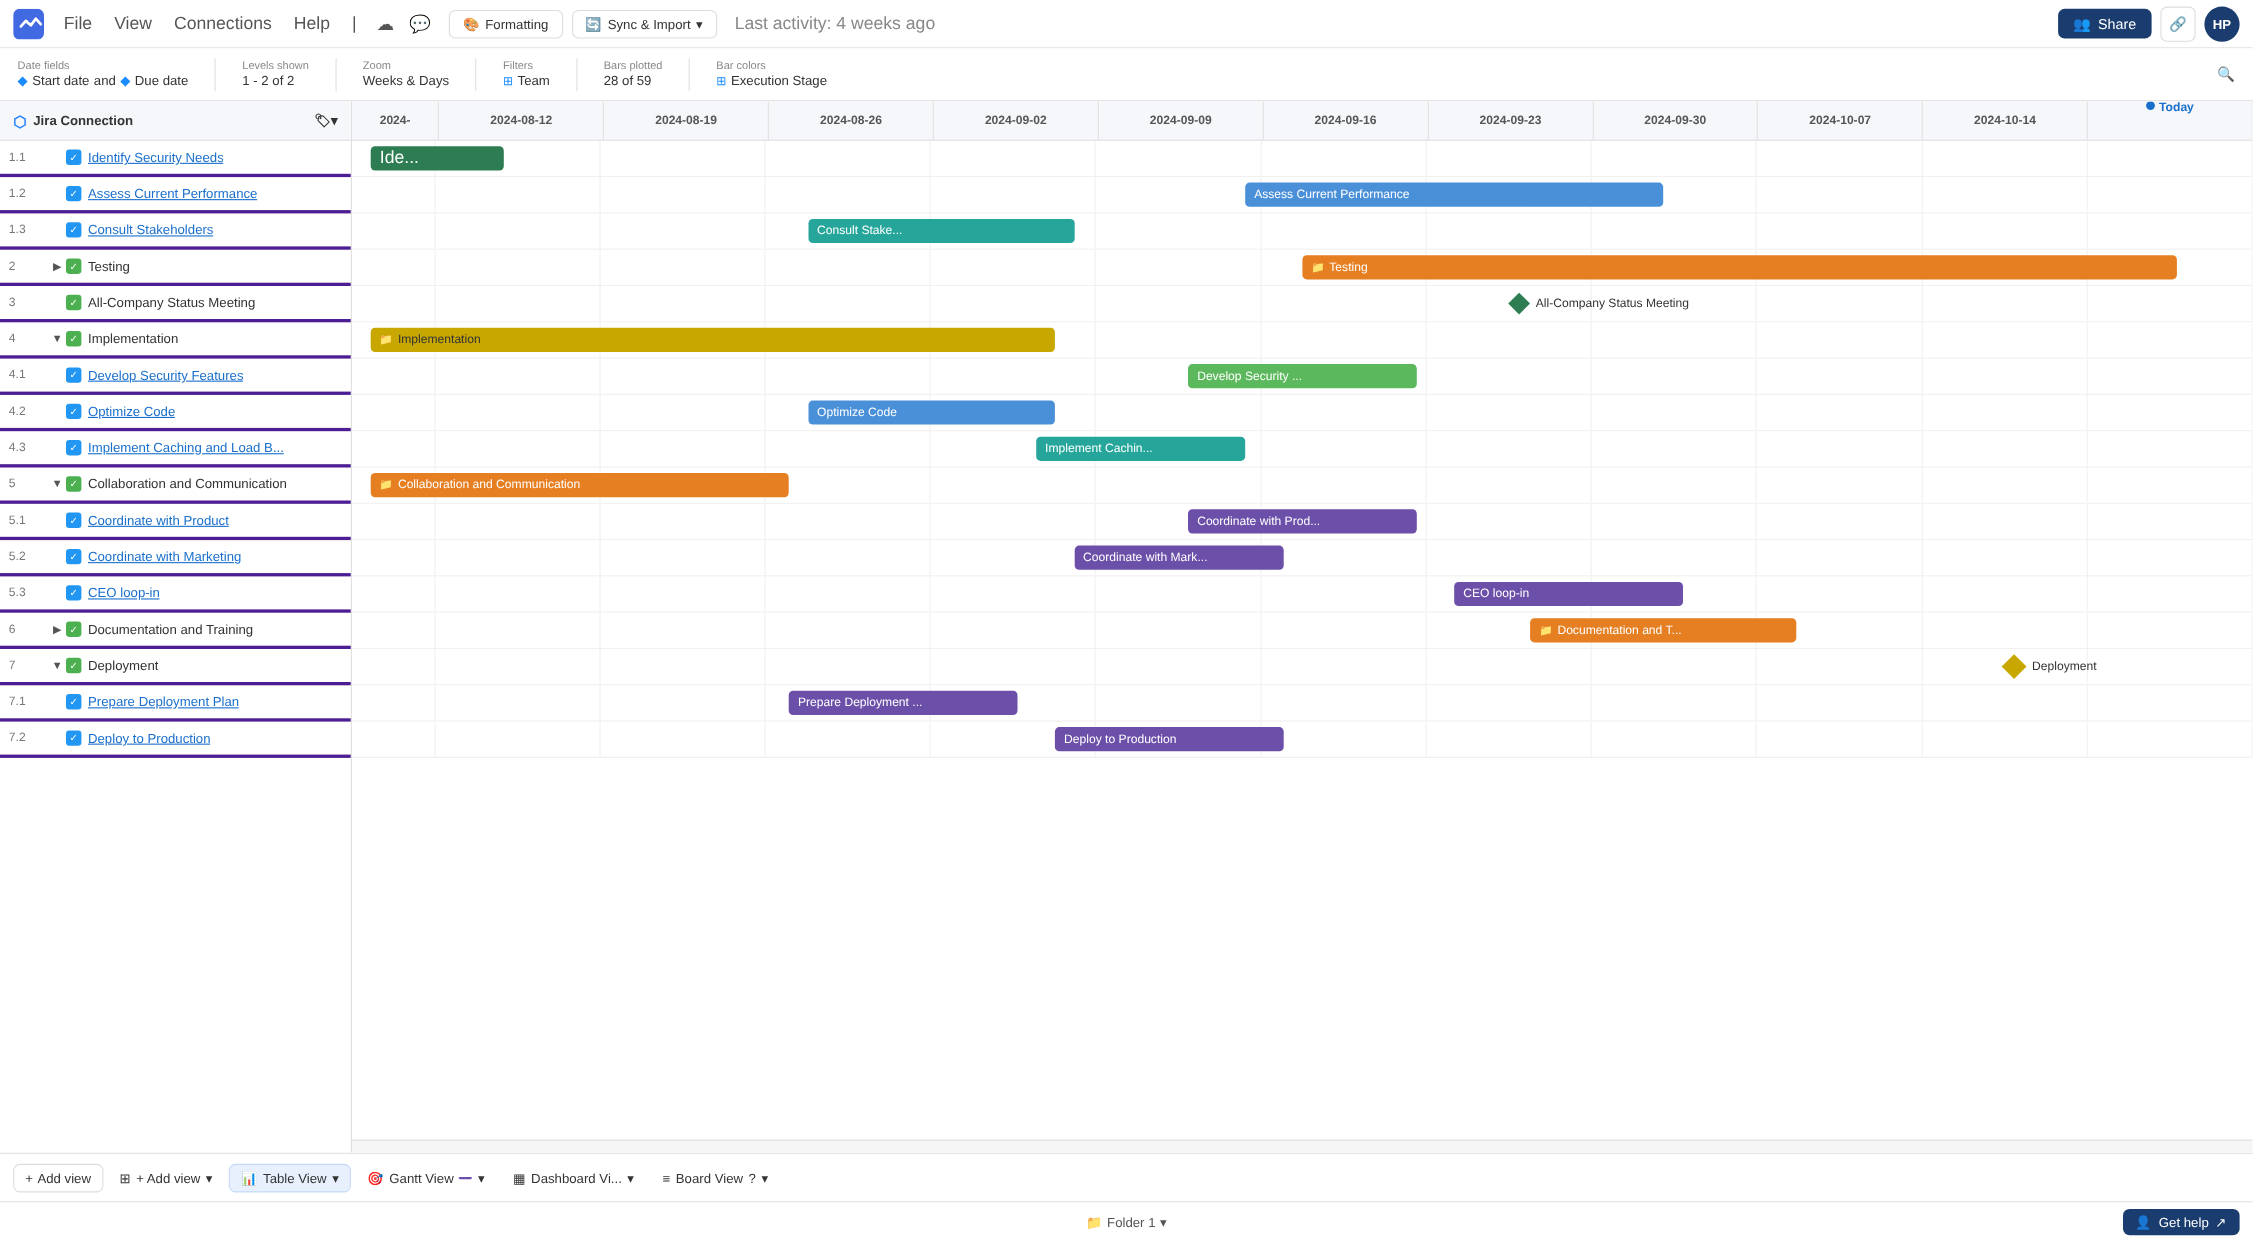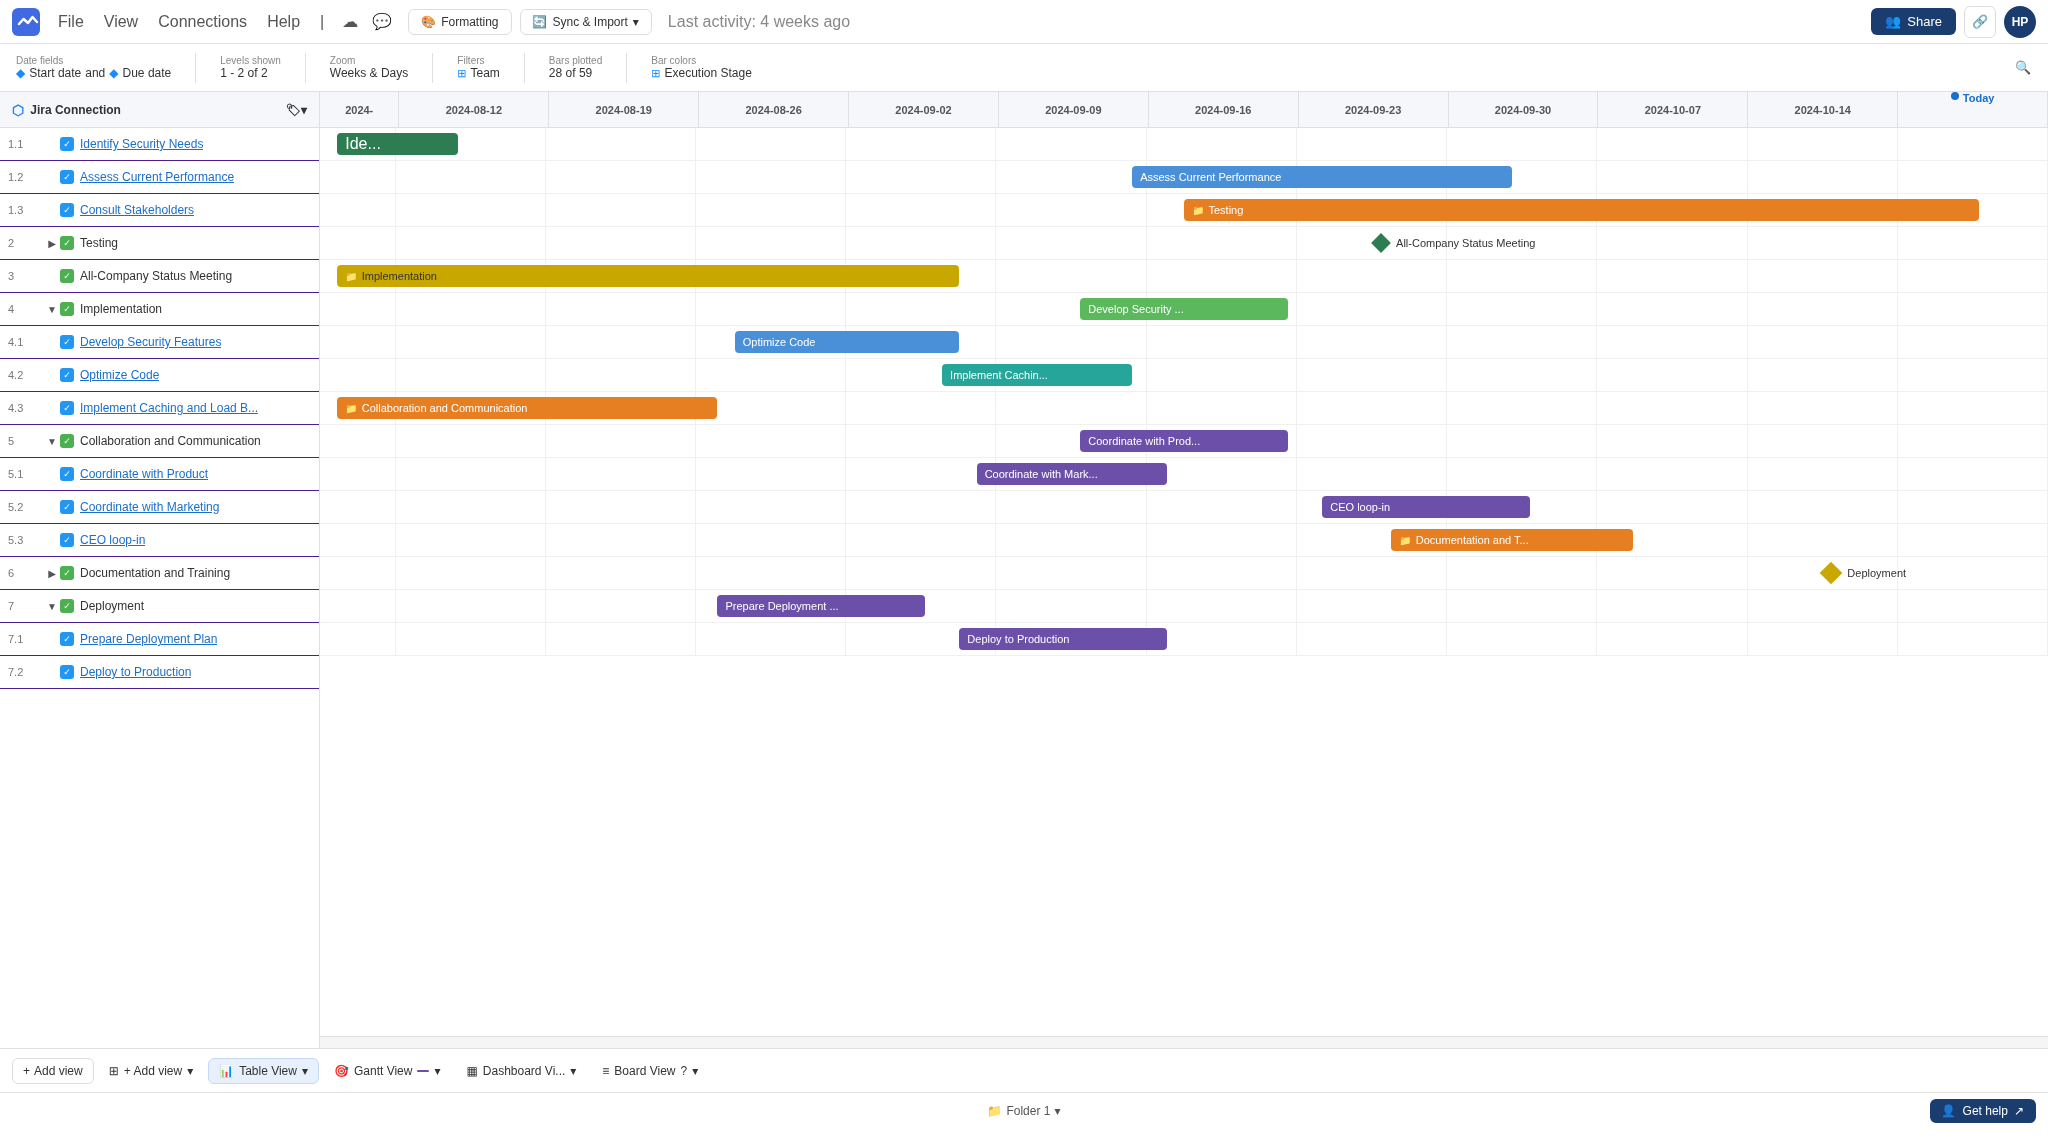--- a/index.html
+++ b/index.html
@@ -51,21 +51,21 @@
     
     .left-panel { width: 320px; min-width: 320px; border-right: 1px solid #e0e0e0; display: flex; flex-direction: column; overflow: hidden; }
     .left-header {
       display: flex; align-items: center; padding: 0 12px; height: 36px;
       background: #f5f7fa; border-bottom: 1px solid #e0e0e0; font-size: 12px; font-weight: 600; color: #333;
     }
     .left-header-jira { display: flex; align-items: center; gap: 6px; flex: 1; }
     .jira-icon { color: #2684ff; font-size: 14px; }
     .left-rows { overflow-y: auto; flex: 1; }
     .task-row {
-      display: flex; align-items: center; height: 33px; border-bottom: 1px solid #4c1d95;
+      display: flex; align-items: center; height: 33px; border-bottom: 3px solid #4c1d95;
       padding: 0 8px; cursor: pointer;
     }
     .task-num { width: 36px; min-width: 36px; font-size: 11px; color: #777; }
     .task-expand { width: 16px; min-width: 16px; display: flex; align-items: center; justify-content: center; font-size: 10px; color: #555; }
     .task-check { margin-right: 6px; }
     .task-check-icon { width: 14px; height: 14px; border-radius: 3px; background: #4caf50; display: flex; align-items: center; justify-content: center; color: #fff; font-size: 9px; }
     .task-check-icon.blue { background: #2196f3; }
     .task-name { font-size: 12px; color: #1a6fcc; text-decoration: underline; cursor: pointer; white-space: nowrap; overflow: hidden; text-overflow: ellipsis; }
     .task-name.parent { color: #333; font-weight: 500; text-decoration: none; }
 
@@ -437,20 +437,37 @@
             <div class="gantt-grid-cell"></div>
             <div class="gantt-grid-cell"></div>
             <div class="gantt-grid-cell"></div>
             <div class="gantt-grid-cell"></div>
             <div class="gantt-grid-cell"></div>
             <div class="gantt-grid-cell"></div>
         </div>
         <div class="gantt-bar blue" style="left:47%;width:22%;">Assess Current Performance</div>
       </div>
 
+      <div class="gantt-row" style="position:relative;">
+        <div style="position:absolute;left:0;right:0;top:0;bottom:0;display:flex;">
+          <div class="gantt-grid-cell" style="min-width:60px;flex:0.5;"></div>
+          <div class="gantt-grid-cell"></div>
+            <div class="gantt-grid-cell"></div>
+            <div class="gantt-grid-cell"></div>
+            <div class="gantt-grid-cell"></div>
+            <div class="gantt-grid-cell"></div>
+            <div class="gantt-grid-cell"></div>
+            <div class="gantt-grid-cell"></div>
+            <div class="gantt-grid-cell"></div>
+            <div class="gantt-grid-cell"></div>
+            <div class="gantt-grid-cell"></div>
+            <div class="gantt-grid-cell"></div>
+        </div>
+        <div class="gantt-bar teal" style="left:24%;width:14%;">Consult Stake...</div>
+      </div>
 
       <div class="gantt-row" style="position:relative;">
         <div style="position:absolute;left:0;right:0;top:0;bottom:0;display:flex;">
           <div class="gantt-grid-cell" style="min-width:60px;flex:0.5;"></div>
           <div class="gantt-grid-cell"></div>
             <div class="gantt-grid-cell"></div>
             <div class="gantt-grid-cell"></div>
             <div class="gantt-grid-cell"></div>
             <div class="gantt-grid-cell"></div>
             <div class="gantt-grid-cell"></div>

